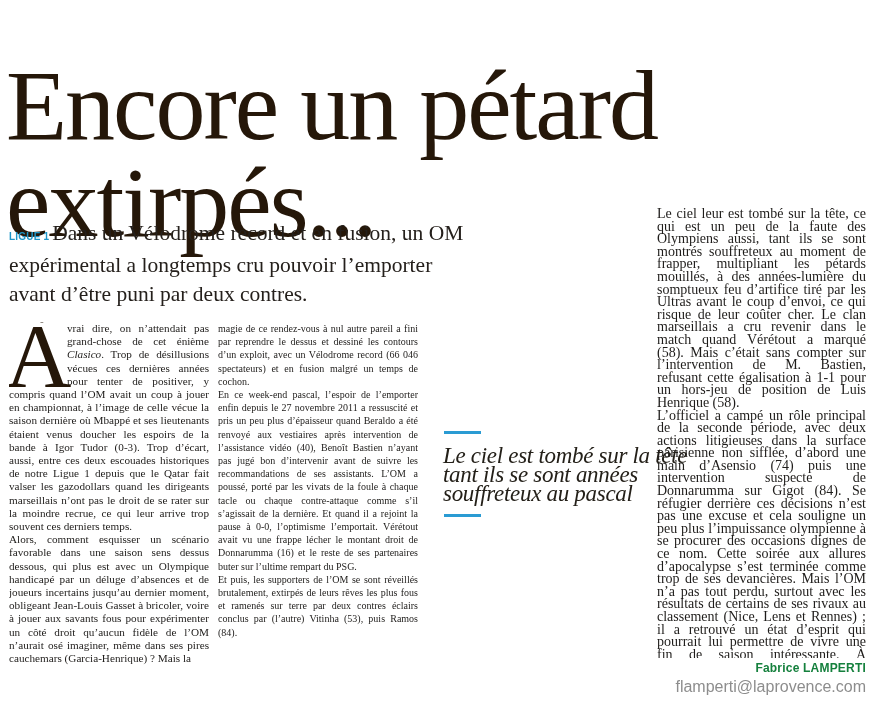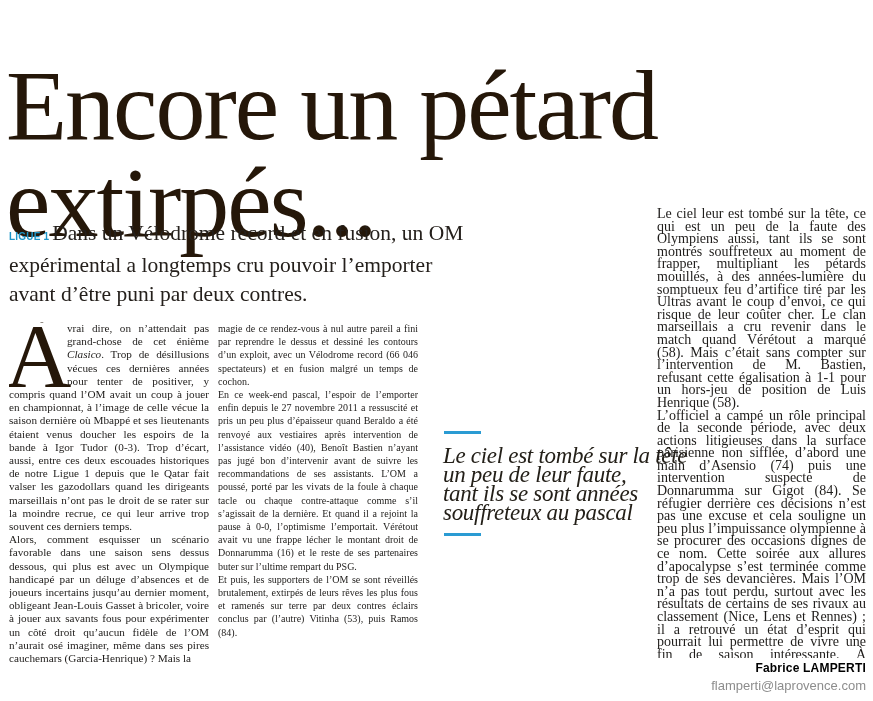--- a/index.html
+++ b/index.html
@@ -69,25 +69,25 @@
     letter-spacing:-0.3px;
     white-space:nowrap;
   }
   
   .byline{
     position:absolute;left:657px;top:661px;width:209px;
     text-align:right;
     font-family:"Liberation Sans", sans-serif;
   }
   .author{
-    font-size:12px;font-weight:bold;color:#000000;letter-spacing:.2px;
+    font-size:12px;font-weight:bold;color:#15803d;letter-spacing:.2px;
   }
   .email{
     margin-top:3px;
-    font-size:13px;color:#8d8d8d;
+    font-size:16px;color:#8d8d8d;
   }
 </style>
 </head>
 <body>
 
 <div id="page">
 
   <h1 class="headline">Encore un pétard extirpés...</h1>
 
   <div class="standfirst">
@@ -104,21 +104,20 @@
 
   <div id="col2" class="col">
     <p>magie de ce rendez-vous à nul autre pareil a fini par reprendre le dessus et dessiné les contours d’un exploit, avec un Vélodrome record (66 046 spectateurs) et en fusion malgré un temps de cochon.</p>
     <p>En ce week-end pascal, l’espoir de l’emporter enfin depuis le 27 novembre 2011 a ressuscité et pris un peu plus d’épaisseur quand Beraldo a été renvoyé aux vestiaires après intervention de l’assistance vidéo (40), Benoît Bastien n’ayant pas jugé bon d’intervenir avant de suivre les recommandations de ses assistants. L’OM a poussé, porté par les vivats de la foule à chaque tacle ou chaque contre-attaque comme s’il s’agissait de la dernière. Et quand il a rejoint la pause à 0-0, l’optimisme l’emportait. Vérétout avait vu une frappe lécher le montant droit de Donnarumma (16) et le reste de ses partenaires buter sur l’ultime rempart du PSG.</p>
     <p>Et puis, les supporters de l’OM se sont réveillés brutalement, extirpés de leurs rêves les plus fous et ramenés sur terre par deux contres éclairs conclus par (l’autre) Vitinha (53), puis Ramos (84).</p>
   </div>
 
   <div class="pullquote">
     <div class="quote-rule top"></div>
     <div class="quote-line">Le ciel est tombé sur la tête</div>
-    <div class="quote-line">un peu de leur faute,</div>
     <div class="quote-line">tant ils se sont années</div>
     <div class="quote-line">souffreteux au pascal</div>
     <div class="quote-rule bottom"></div>
   </div>
 
   <div id="col4" class="col">
     <p>Le ciel leur est tombé sur la tête, ce qui est un peu de la faute des Olympiens aussi, tant ils se sont montrés souffreteux au moment de frapper, multipliant les pétards mouillés, à des années-lumière du somptueux feu d’artifice tiré par les Ultras avant le coup d’envoi, ce qui risque de leur coûter cher. Le clan marseillais a cru revenir dans le match quand Vérétout a marqué (58). Mais c’était sans compter sur l’intervention de M. Bastien, refusant cette égalisation à 1-1 pour un hors-jeu de position de Luis Henrique (58).</p>
     <p>L’officiel a campé un rôle principal de la seconde période, avec deux actions litigieuses dans la surface parisienne non sifflée, d’abord une main d’Asensio (74) puis une intervention suspecte de Donnarumma sur Gigot (84). Se réfugier derrière ces décisions n’est pas une excuse et cela souligne un peu plus l’impuissance olympienne à se procurer des occasions dignes de ce nom. Cette soirée aux allures d’apocalypse s’est terminée comme trop de ses devancières. Mais l’OM n’a pas tout perdu, surtout avec les résultats de certains de ses rivaux au classement (Nice, Lens et Rennes) ; il a retrouvé un état d’esprit qui pourrait lui permettre de vivre une fin de saison intéressante. À condition de le conserver dès vendredi à Lille, un rendez-vous qui s’apparente à celui de la dernière chance. En espérant qu’il ne soit pas déjà trop tard…</p>
   </div>
 

